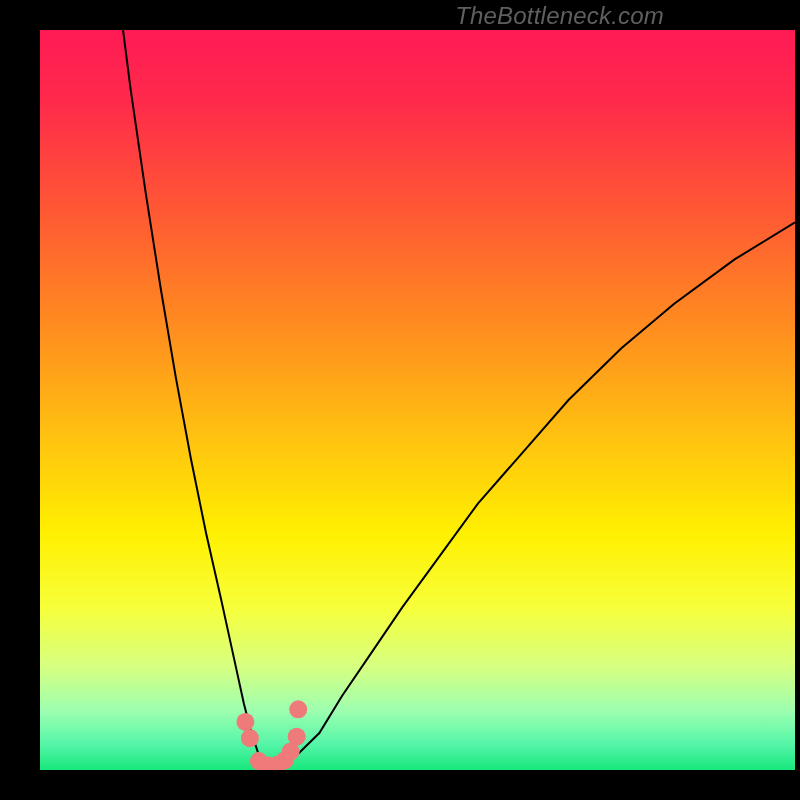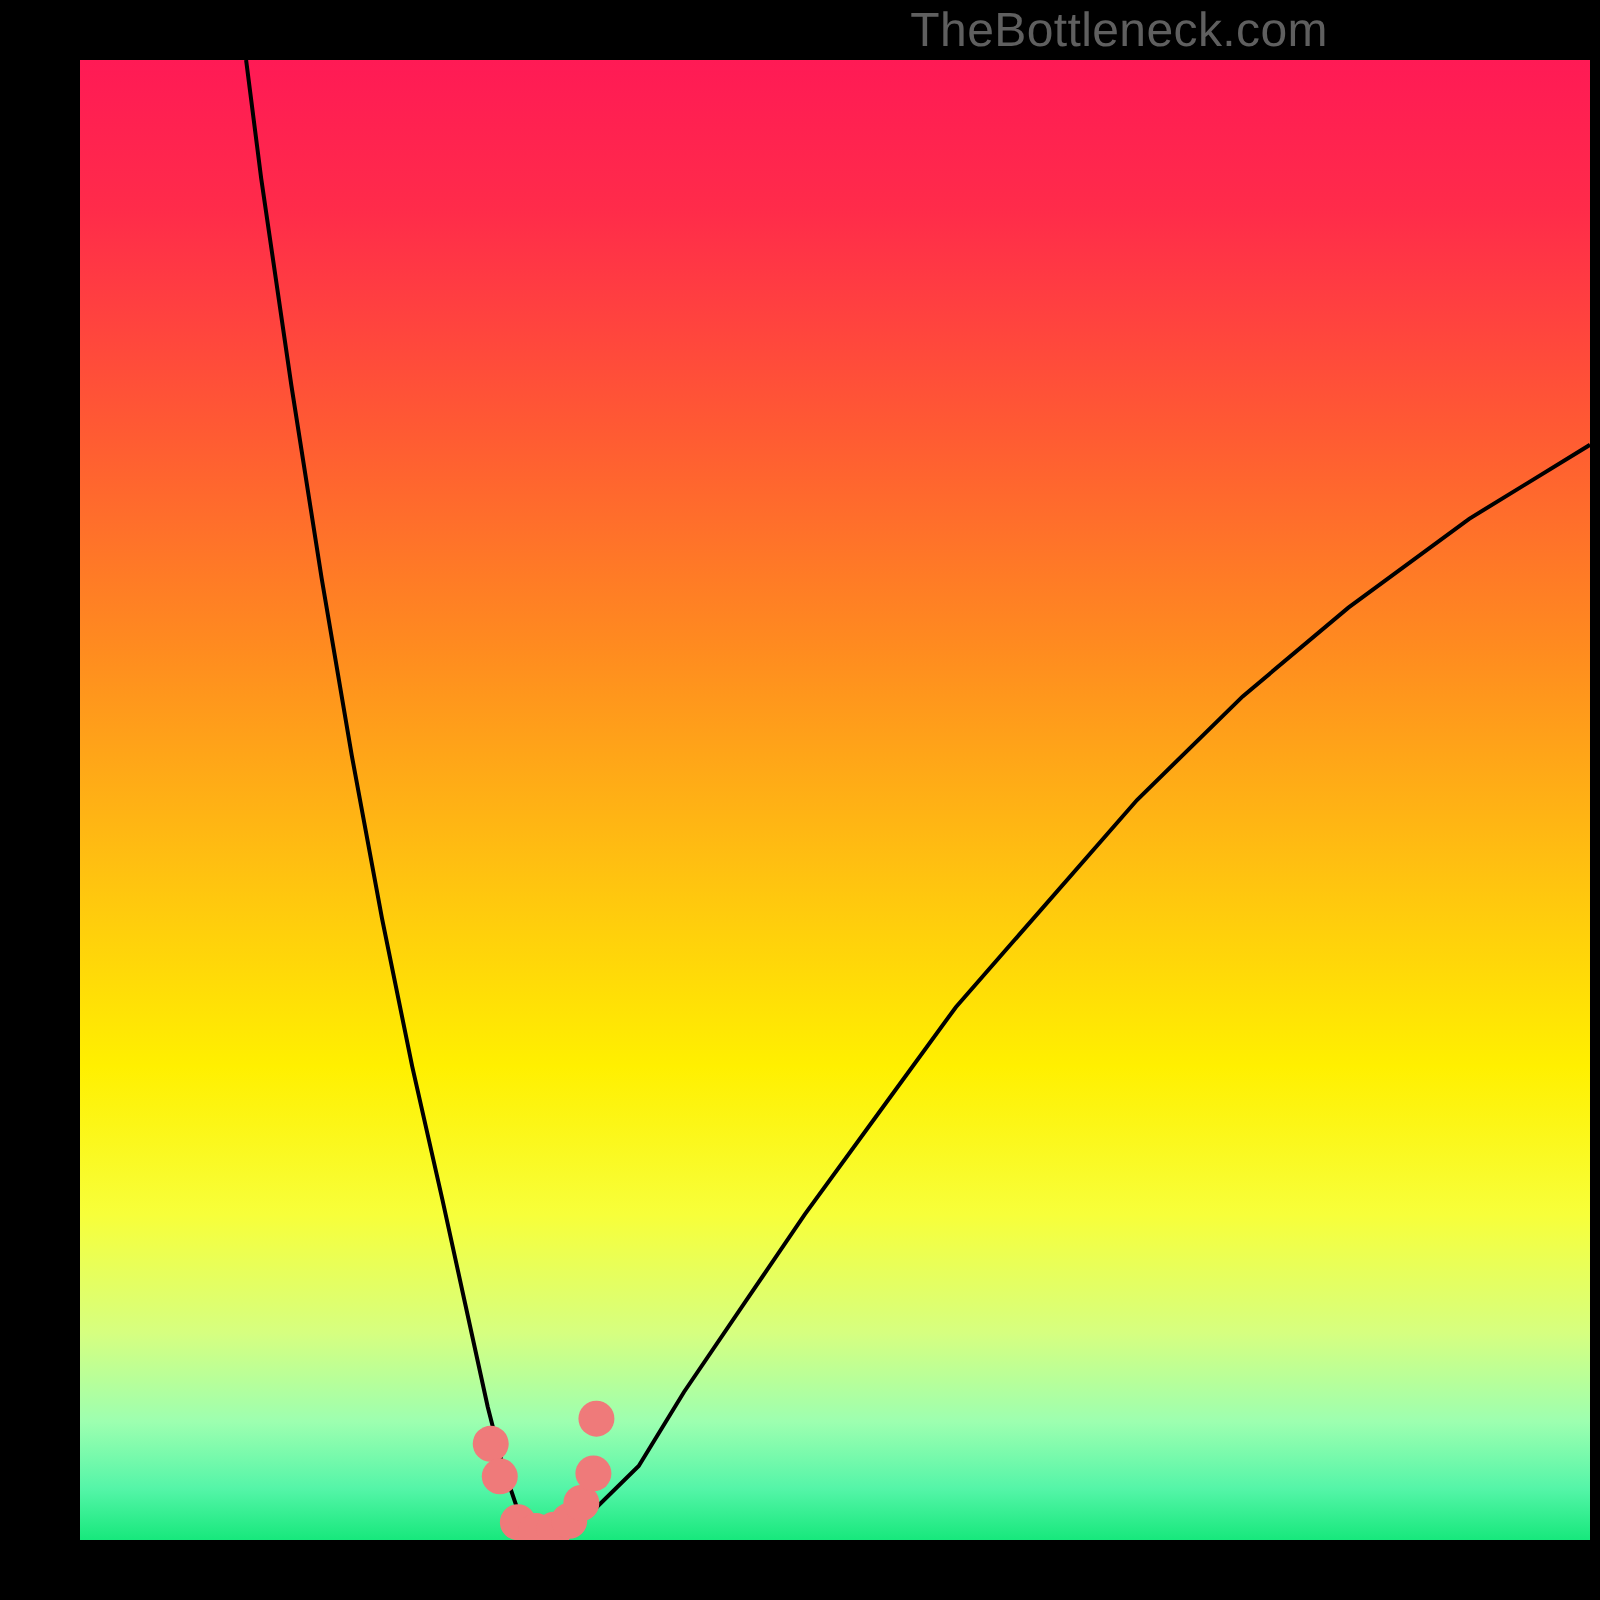--- a/index.html
+++ b/index.html
@@ -9,20 +9,21 @@
     height: 800px;
     background: #000;
     overflow: hidden;
     font-family: Arial, Helvetica, sans-serif;
   }
   .frame {
     position: relative;
     width: 672px;
     height: 800px;
     background: #000;
+    font-style: italic;
   }
   .watermark {
     position: absolute;
     top: 2px;
     right: 8px;
     font-size: 24px;
     font-weight: 500;
     color: #5f5f5f;
     letter-spacing: 0.2px;
     z-index: 50;

